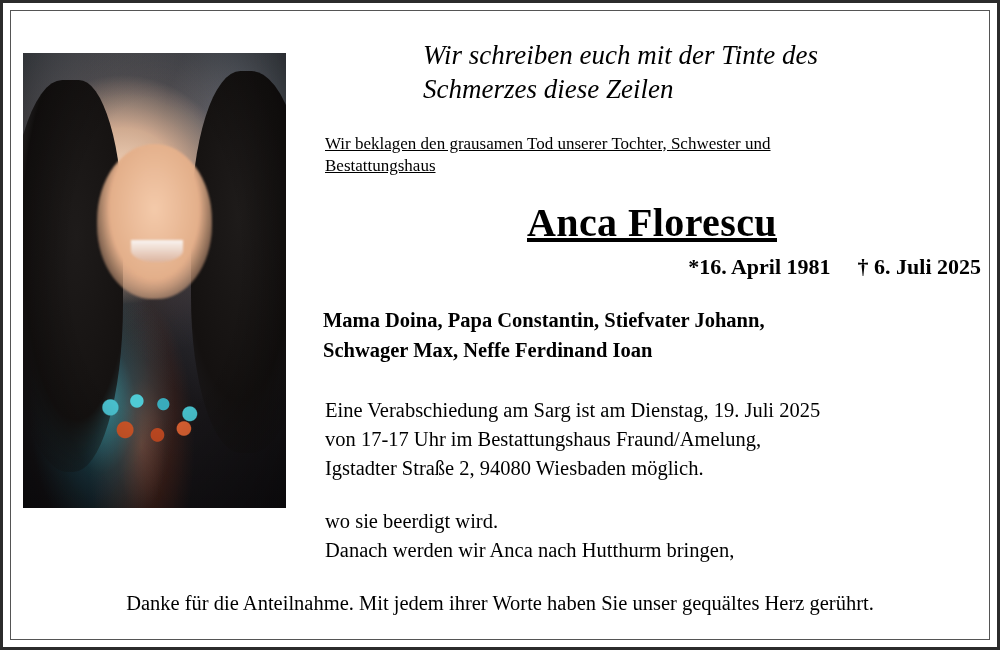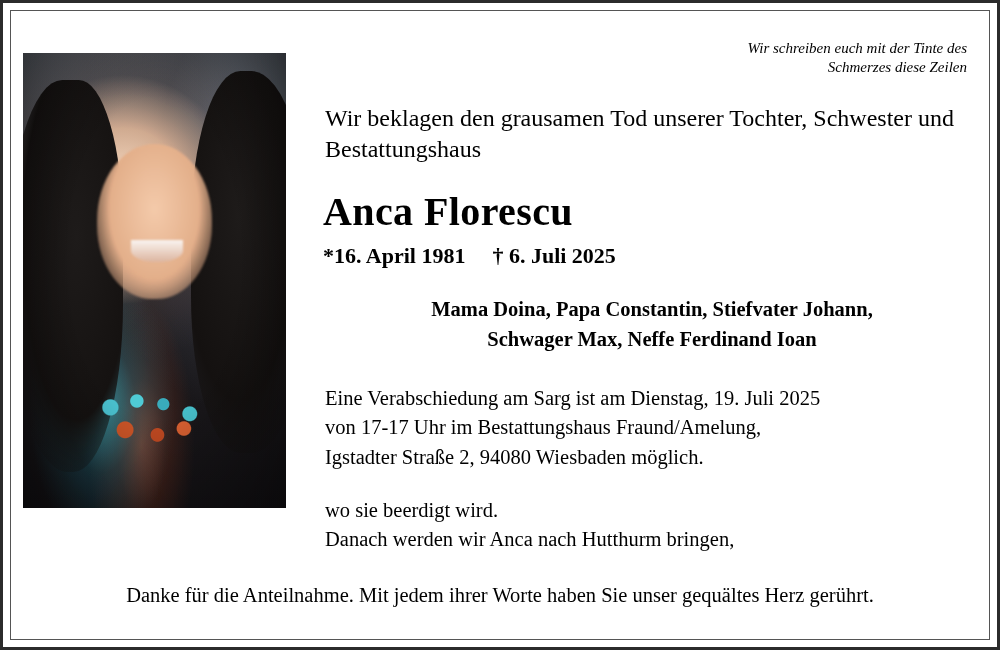--- a/index.html
+++ b/index.html
@@ -114,50 +114,51 @@
   }
 
   .content {
     position: absolute;
     left: 300px;
     top: 28px;
     width: 678px;
   }
   .epitaph {
     font-style: italic;
-    font-size: 15px;
+    font-size: 27px;
     line-height: 1.25;
-    text-align: right;
+    text-align: left;
     margin: 8px 14px 0 120px;
   }
   .epitaph .l2 { display: block; }
   .lead {
-    font-size: 24px;
+    font-size: 17px;
     line-height: 1.32;
     margin: 26px 0 0 22px;
+    text-decoration: underline;
   }
   .lead .l2 { display: block; }
   .name {
-    text-align: left;
+    text-align: center;
     font-size: 40px;
     font-weight: bold;
     letter-spacing: 0.4px;
     margin: 22px 0 0 0;
     padding-left: 20px;
+    text-decoration: underline;
   }
   .dates {
-    text-align: left;
+    text-align: right;
     font-size: 22px;
     font-weight: bold;
     margin: 8px 0 0 0;
     padding-left: 20px;
   }
   .dates .sep { display: inline-block; width: 16px; }
   .family {
-    text-align: center;
     font-size: 20.5px;
     font-weight: bold;
     line-height: 1.45;
     margin: 26px 0 16px 0;
     padding-left: 20px;
   }
   .family span { display: block; }
   .info {
     font-size: 20.5px;
     line-height: 1.42;
@@ -167,21 +168,21 @@
   .info2 {
     font-size: 20.5px;
     line-height: 1.42;
     margin: 24px 0 0 22px;
   }
   .info2 span { display: block; }
   .thanks {
     position: absolute;
     left: 20px;
     right: 20px;
-    bottom: 40px;
+    bottom: 32px;
     text-align: center;
     font-size: 20.5px;
   }
 </style>
 </head>
 <body>
 
 <div class="notice">
   <div class="inner-frame"></div>
 

